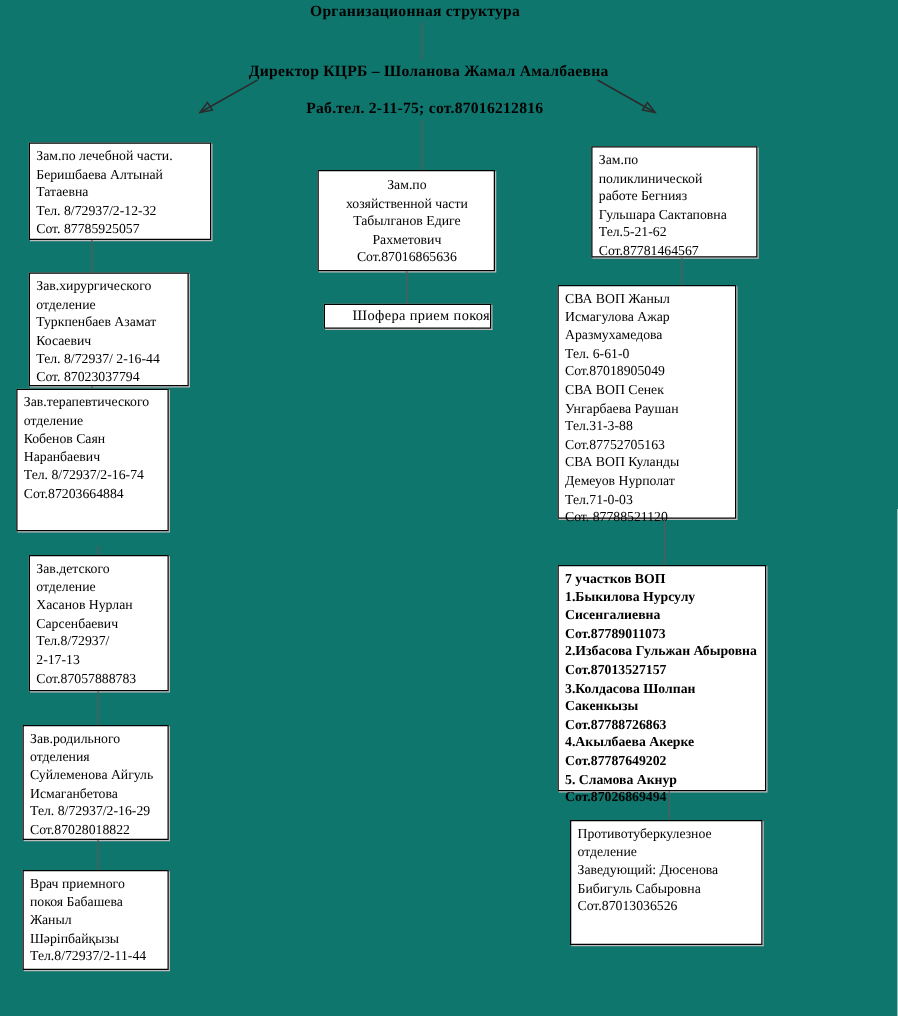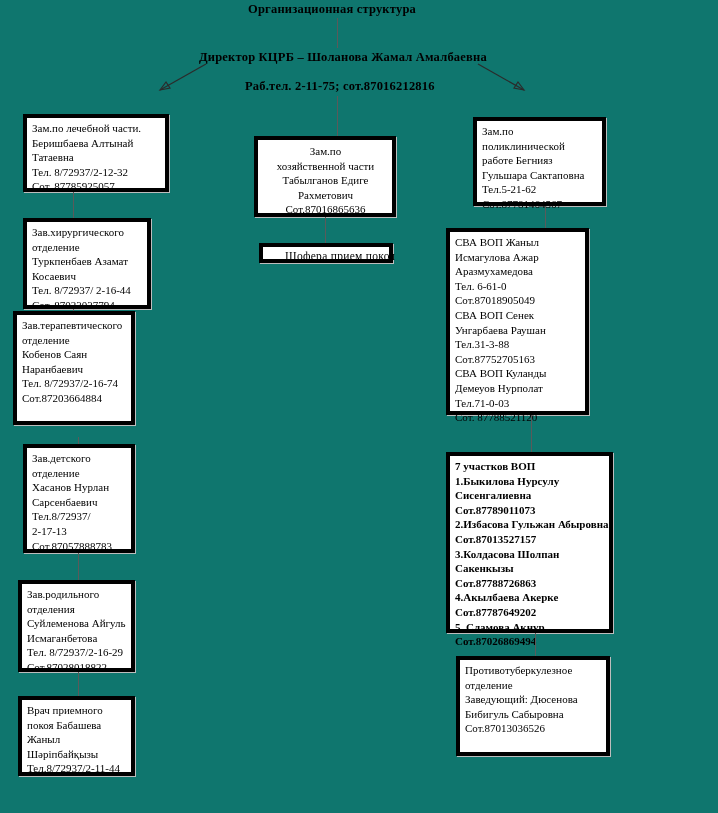--- a/index.html
+++ b/index.html
@@ -20,21 +20,21 @@
   }
   .hdr {
     position: absolute;
     font-weight: bold;
     font-size: 12.5px;
     white-space: nowrap;
     letter-spacing: 0.2px;
   }
   .box {
     position: absolute;
-    border: 4px solid #000000;
+    border: 1px solid #000000;
     background: #ffffff;
     box-sizing: border-box;
     font-size: 11px;
     line-height: 14.6px;
     padding: 3px 4px 3px 5px;
     box-shadow: 1px 1px 0 #bdbdbd;
   }
   .box.center {
     text-align: center;
     padding-top: 4px;

